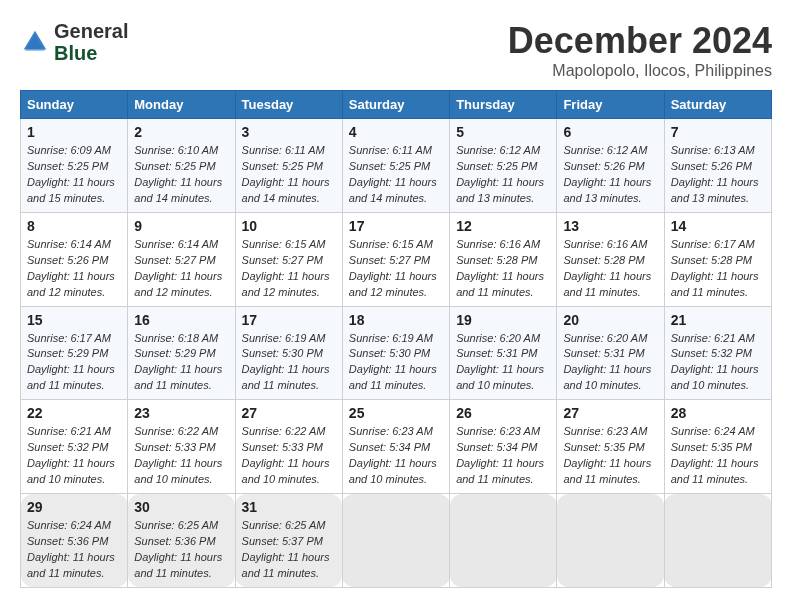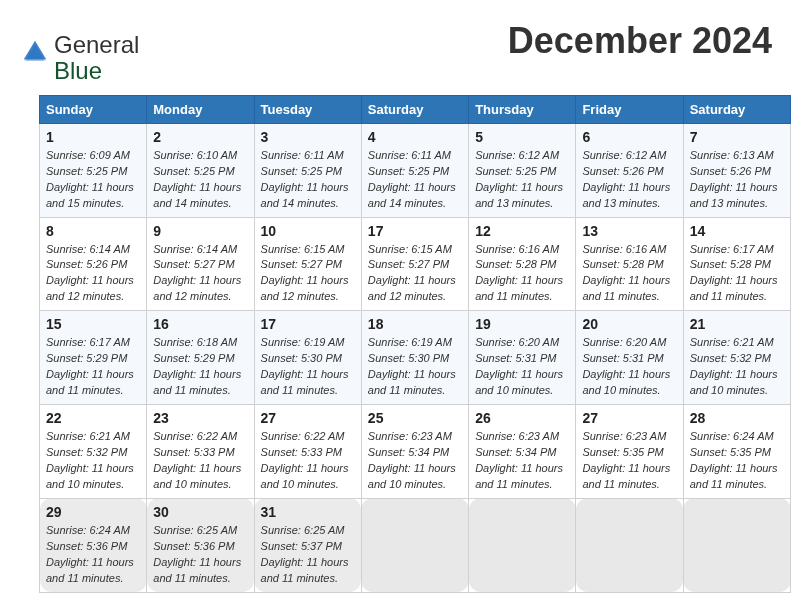--- a/index.html
+++ b/index.html
@@ -15,24 +15,23 @@
       justify-content: space-between;
       align-items: flex-start;
       margin-bottom: 10px;
     }
     .logo {
       display: flex;
       align-items: center;
       gap: 4px;
     }
     .logo-text {
-      font-size: 24px;
-      font-weight: normal;
+      font-size: 20px;
+      font-weight: bold;
       line-height: 1.1;
-      margin-top: 12px;
     }
     .logo-general { color: #333; }
     .logo-blue { color: #14532d; }
     .logo-icon {
       width: 30px;
       height: 30px;
     }
     .title-section {
       text-align: right;
     }
@@ -42,21 +41,20 @@
       color: #333;
     }
     .location-title {
       font-size: 16px;
       color: #555;
     }
     table {
       width: 100%;
       border-collapse: collapse;
       font-size: 11px;
-      margin-left: 19px;
     }
     thead tr th {
       background-color: #2e75b6;
       color: white;
       text-align: left;
       padding: 6px 6px;
       font-size: 13px;
       font-weight: bold;
       border: 1px solid #2563a8;
     }
@@ -107,20 +105,21 @@
       <polygon points="20,5 35,30 5,30" fill="#1a6bbf" opacity="0.85"></polygon>
       <polygon points="20,10 33,32 7,32" fill="#1a6bbf" opacity="0.4"></polygon>
     </svg>
     <div class="logo-text">
       <div class="logo-general">General</div>
       <div class="logo-blue">Blue</div>
     </div>
   </div>
   <div class="title-section">
     <div class="month-title">December 2024</div>
+    <div class="location-title">Mapolopolo, Ilocos, Philippines</div>
   </div>
 </div>
 
 <table>
   <thead>
     <tr id="col-headers">
         <th>Sunday</th>
         <th>Monday</th>
         <th>Tuesday</th>
         <th>Saturday</th>

